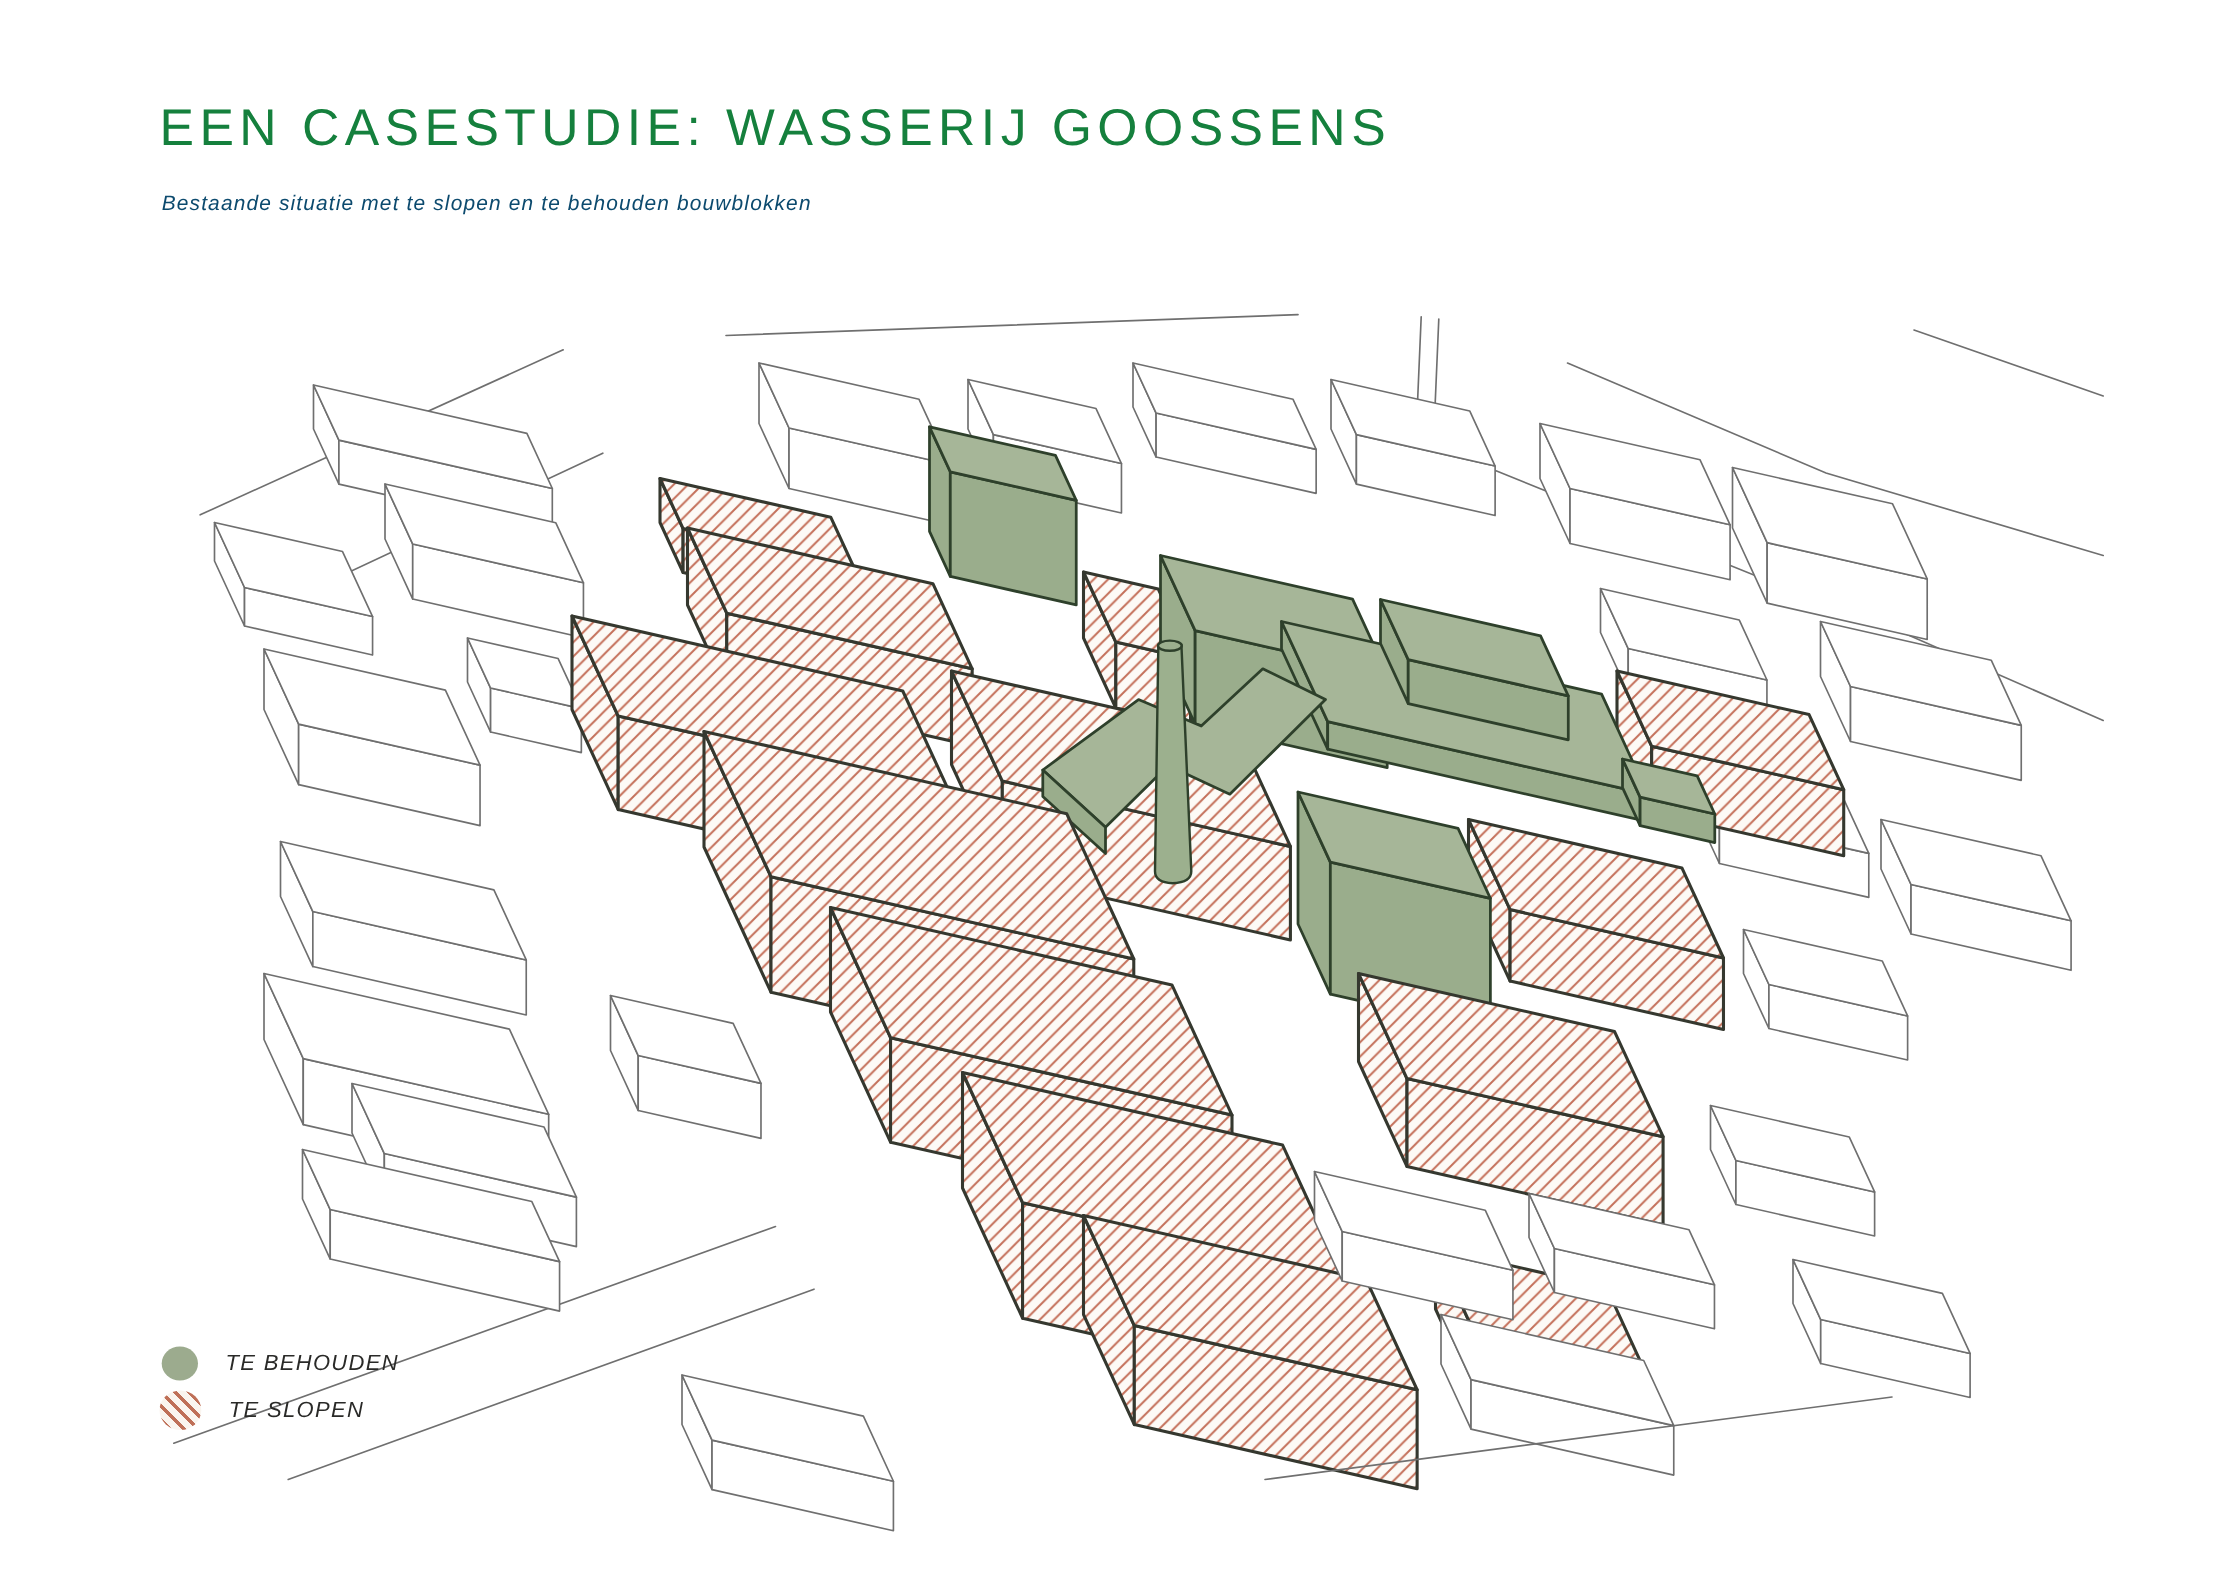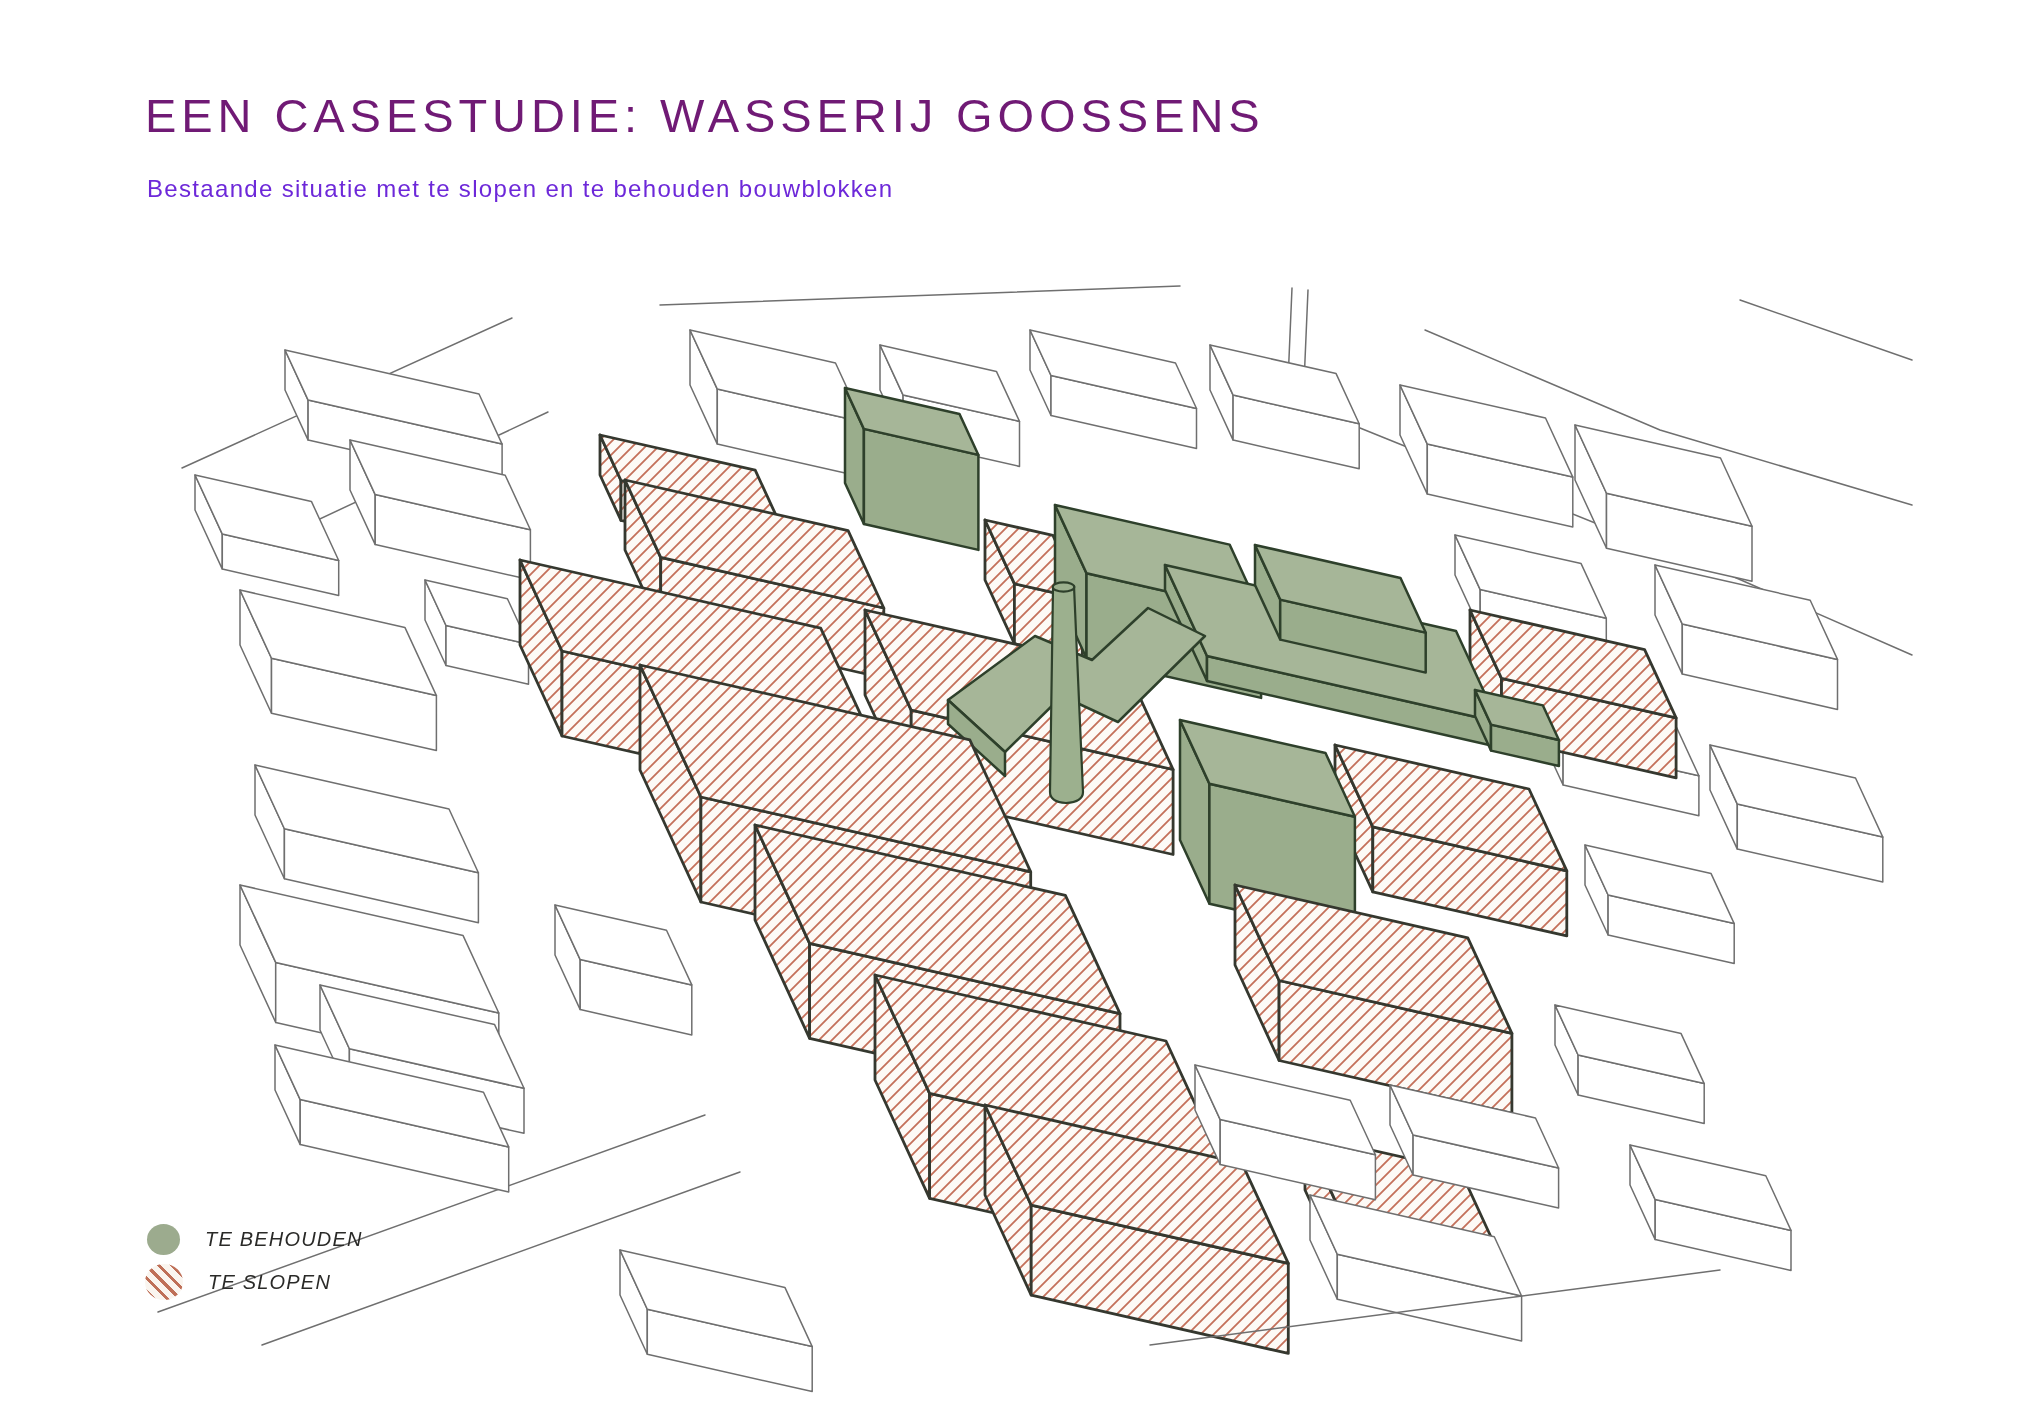--- a/index.html
+++ b/index.html
@@ -5,25 +5,25 @@
   html,body{margin:0;padding:0;background:#ffffff;}
   body{
     width:2020px;height:1426px;position:relative;overflow:hidden;
     font-family:"Liberation Sans", sans-serif;color:#1d1d1b;
   }
   .page{position:absolute;inset:0;background:#ffffff;}
   
   .hdr{position:absolute;left:145px;top:88px;z-index:5;}
   .hdr h1{
     margin:0;font-size:47px;font-weight:400;letter-spacing:0.105em;
-    color:#701a75;white-space:nowrap;
+    color:#15803d;white-space:nowrap;
   }
   .hdr p{
-    margin:32px 0 0 2px;font-size:24px;font-weight:400;
-    letter-spacing:0.055em;color:#6d28d9;white-space:nowrap;
+    margin:32px 0 0 2px;font-size:19px;font-style:italic;font-weight:400;
+    letter-spacing:0.055em;color:#0c4a6e;white-space:nowrap;
   }
   
   svg.fig{position:absolute;left:0;top:0;width:2020px;height:1426px;}
   .ln{fill:none;stroke:#6f6f6f;stroke-width:1.5px;stroke-linecap:round;}
   .ctx{fill:#ffffff;stroke:#6f6f6f;stroke-width:1.5px;stroke-linejoin:round;}
   .site{fill:url(#hatchPat);stroke:#35382f;stroke-width:2.8px;stroke-linejoin:round;}
   .green{stroke:#2e402b;stroke-width:2.5px;stroke-linejoin:round;}
   .green.t{fill:#a6b698;}
   .green.f{fill:#9aad8c;}
   .chimney{fill:#9cb08e;stroke:#2e402b;stroke-width:2.2px;stroke-linejoin:round;}

